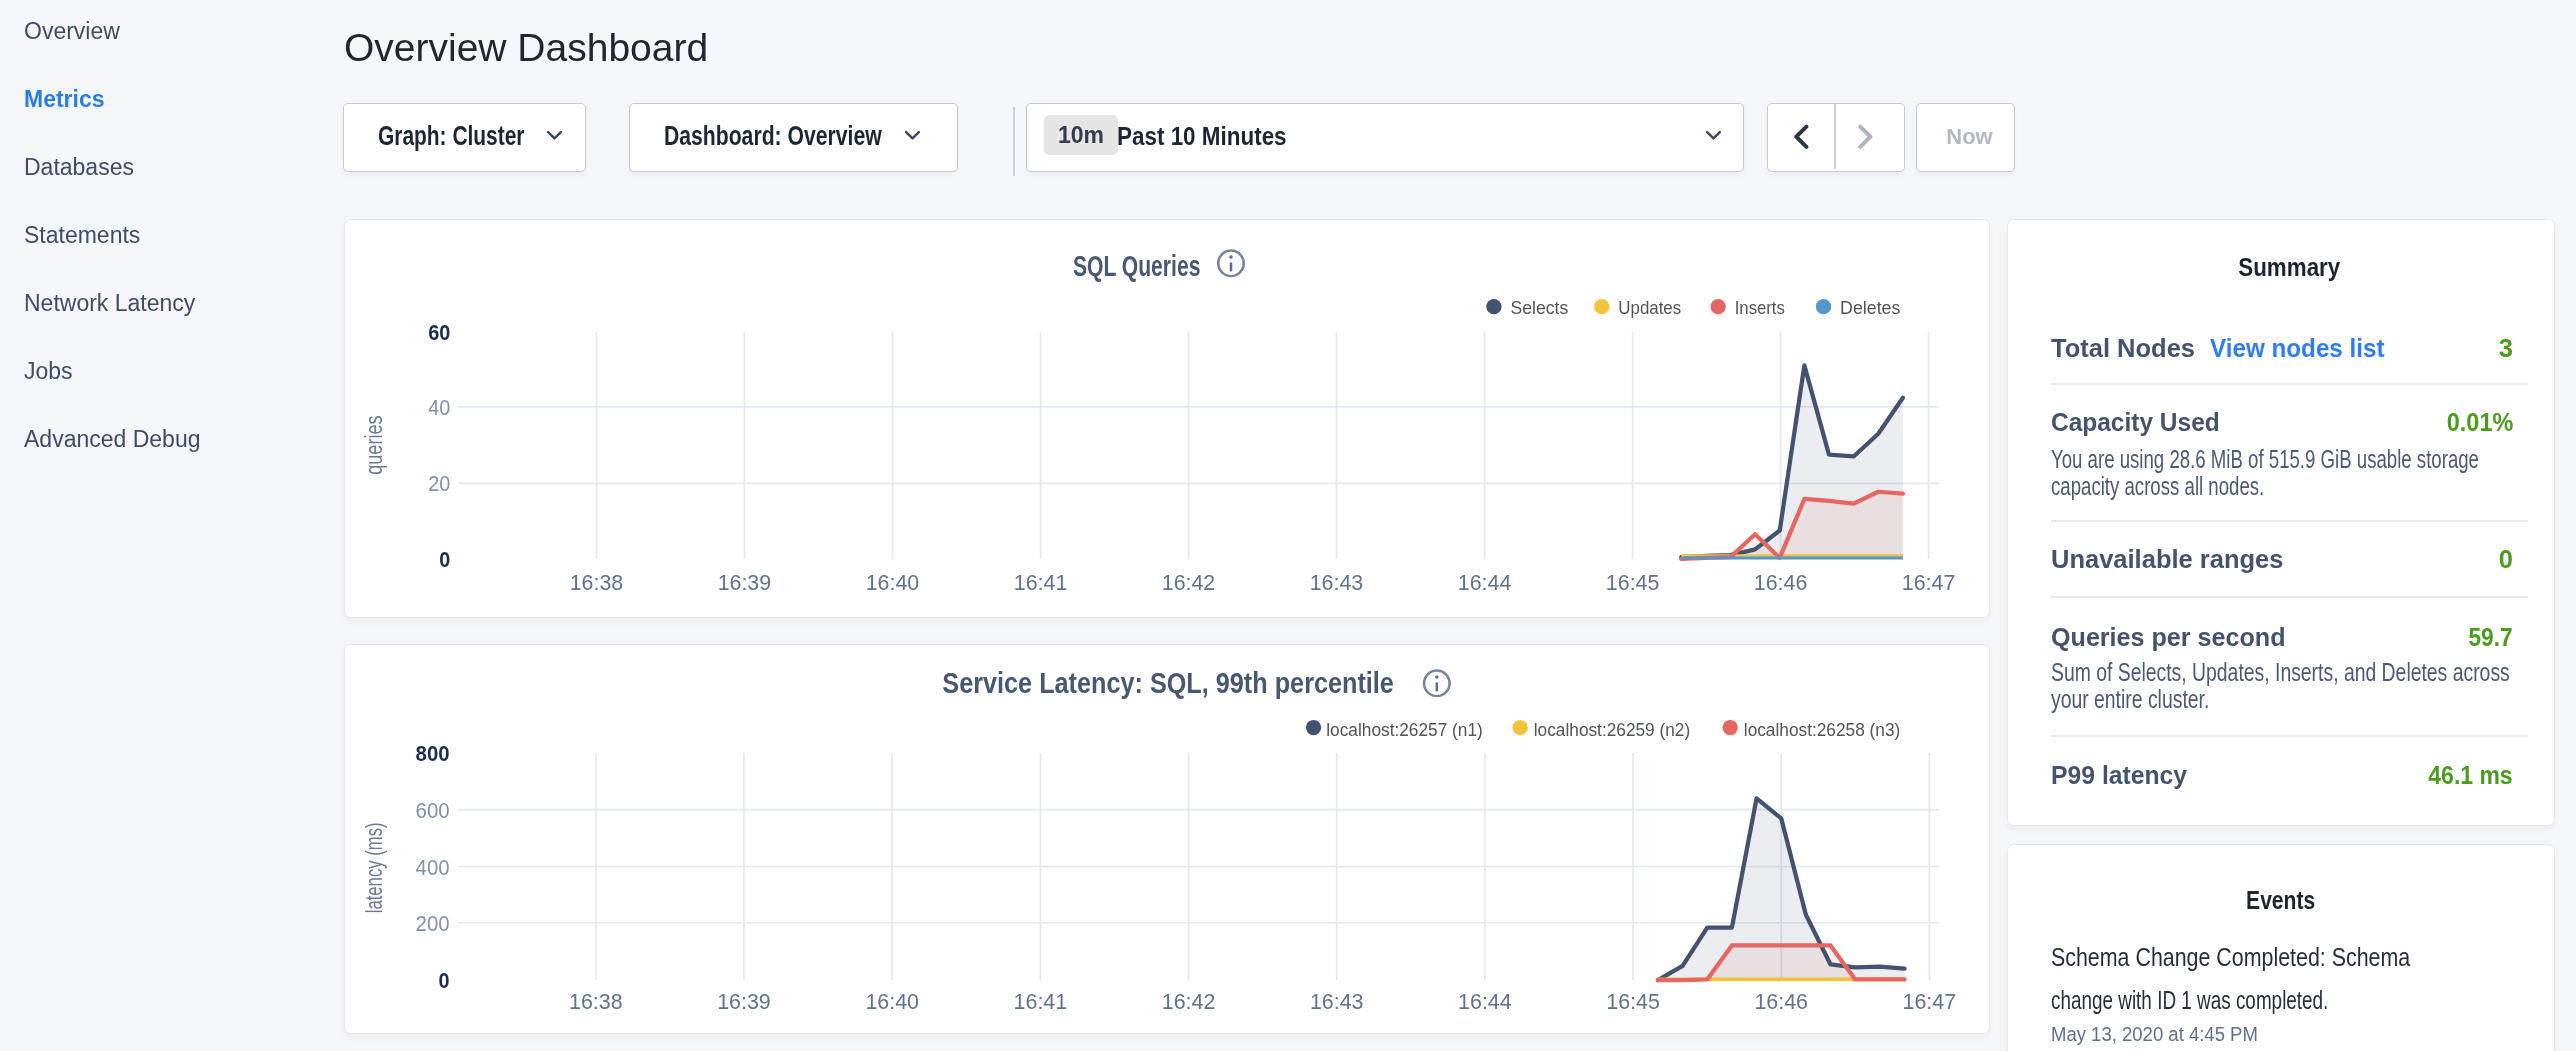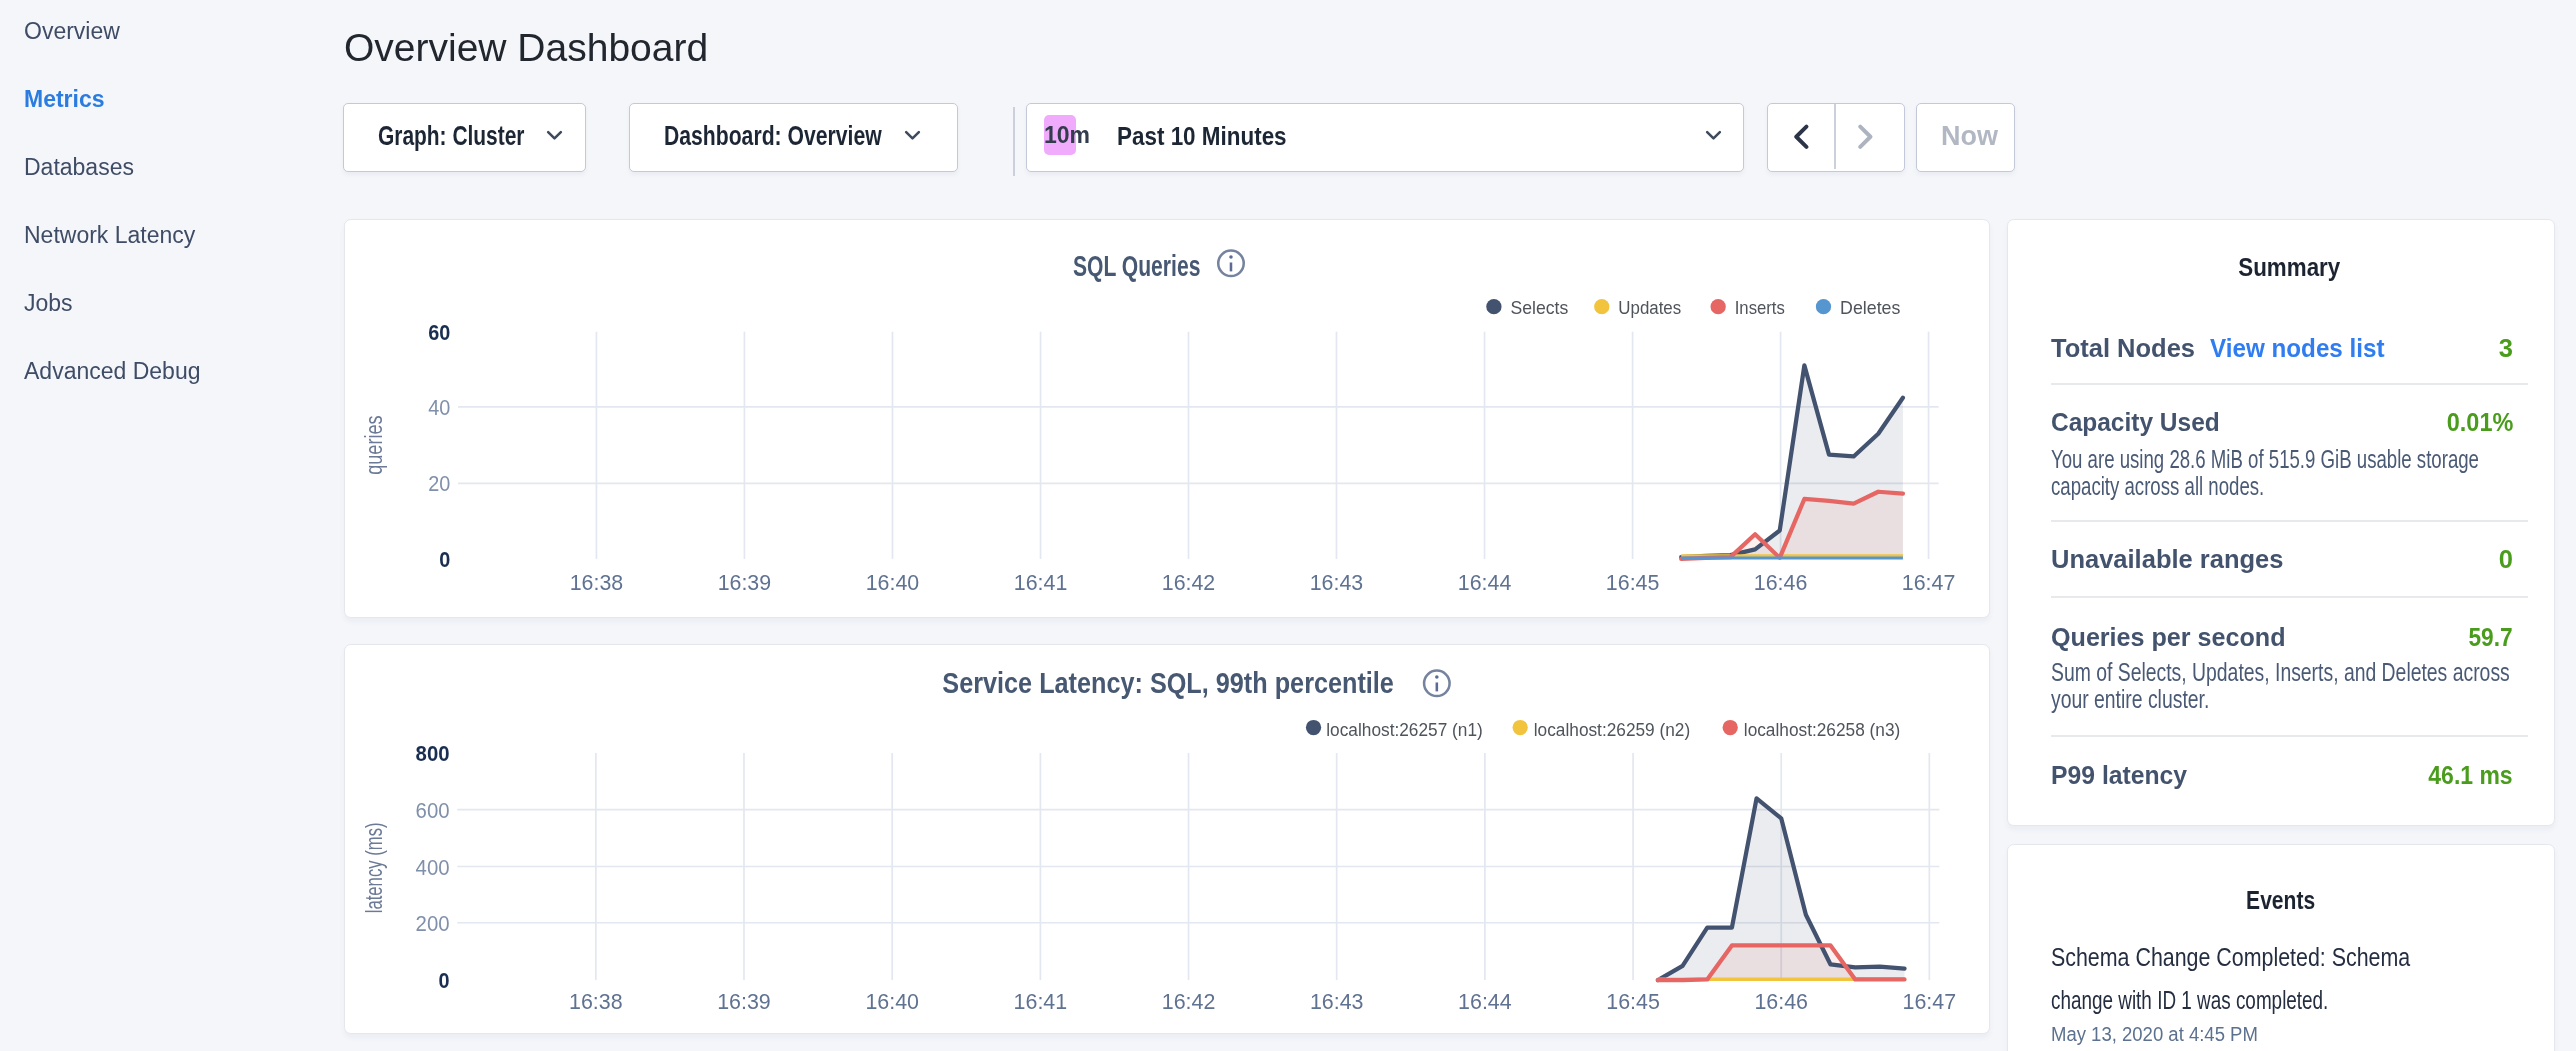--- a/index.html
+++ b/index.html
@@ -9,22 +9,22 @@
 
   .nav { position:absolute; left:24px; top:-3.4px; }
   .nav div { height:68px; line-height:68px; font-size:23px; color:#3e4c66; }
   .nav .active { color:#2a7ce0; font-weight:bold; }
 
   .pagetitle { position:absolute; left:344px; top:26px; font-size:39px; color:#22262e; }
 
   .box { position:absolute; top:103px; height:69px; background:#fff; border:1.7px solid #c3c9d8; border-radius:5px; box-shadow:0 2.6px 4.3px rgba(70,80,100,0.06); }
   .boxtxt { position:absolute; top:0; height:65px; line-height:65px; font-size:27px; font-weight:bold; color:#1c2634; white-space:nowrap; transform-origin:left center; }
   .vdivider { position:absolute; left:1013px; top:107px; height:69px; width:1.7px; background:#ccd0da; }
-  .badge10m { position:absolute; left:17px; top:11px; width:32px; height:40px; background:#f0abfc; border-radius:5.1px; font-size:23px; font-weight:bold; color:#333c4d; text-align:center; line-height:40px; }
-  .nowtxt { position:absolute; width:100%; text-align:center; top:0; height:65px; line-height:65px; font-size:27px; font-weight:bold; color:#b2b8c3;padding-left:8px; }
+  .badge10m { position:absolute; left:17px; top:11px; width:74px; height:40px; background:#e5e5e5; border-radius:5.1px; font-size:23px; font-weight:bold; color:#333c4d; text-align:center; line-height:40px; }
+  .nowtxt { position:absolute; width:100%; text-align:center; top:0; height:65px; line-height:65px; font-size:22px; font-weight:bold; color:#b2b8c3;padding-left:8px; }
 
   .card { position:absolute; background:#fff; border:1.7px solid #e4e7ed; border-radius:6.8px; box-shadow:0 3.4px 5.1px rgba(70,80,100,0.05); }
   #chart1 { left:344px; top:219px; width:1646px; height:399px; }
   #chart2 { left:344px; top:644px; width:1646px; height:390px; }
   #summary { left:2007px; top:219px; width:548px; height:607px; }
   #events  { left:2007px; top:844px; width:548px; height:238px; }
 
   .ctitle { position:absolute; width:100%; text-align:center; font-size:26px; font-weight:bold; color:#1c2431; }
   .ctitle span { display:inline-block; transform-origin:center center; }
   .srow { position:absolute; left:0; width:100%; height:34px; line-height:34px; }
@@ -33,20 +33,21 @@
   .sdesc { position:absolute; left:43px; font-size:25px; color:#4a5a75; line-height:27px; white-space:nowrap; transform-origin:left top; }
   .sdivider { position:absolute; left:43px; right:26px; height:1.7px; background:#e7e9ed; }
 </style>
 </head>
 <body>
 <div id="page">
   <div class="nav">
     <div>Overview</div>
     <div class="active">Metrics</div>
     <div>Databases</div>
+    <div>Statements</div>
     <div>Network Latency</div>
     <div>Jobs</div>
     <div>Advanced Debug</div>
   </div>
 
   <div class="pagetitle">Overview Dashboard</div>
 
   <div class="box" style="left:343px; width:243px;">
     <span class="boxtxt" style="left:34px; transform:scaleX(0.775);">Graph: Cluster</span>
     <svg class="abs" style="right:22px; top:26px;" width="17" height="11" viewBox="0 0 20 13">

